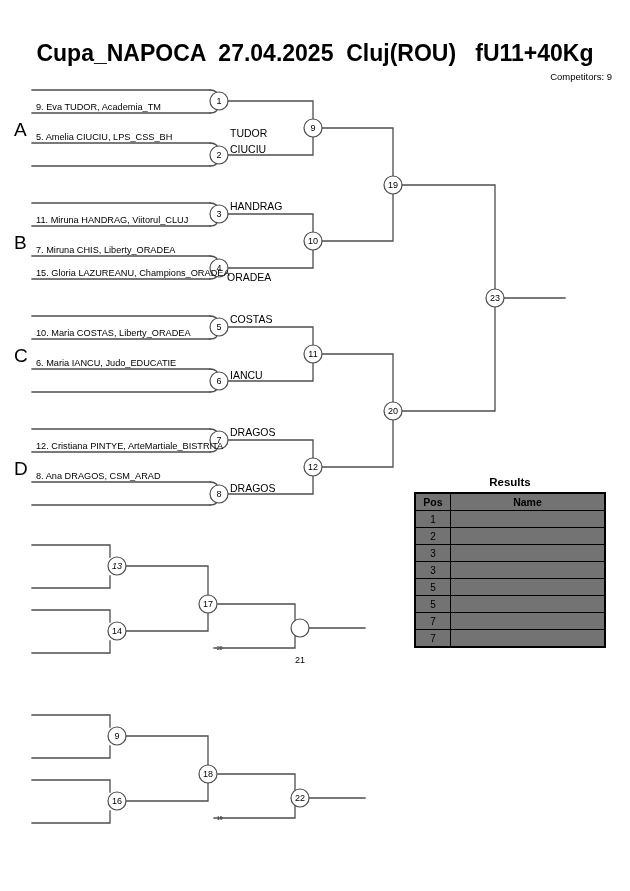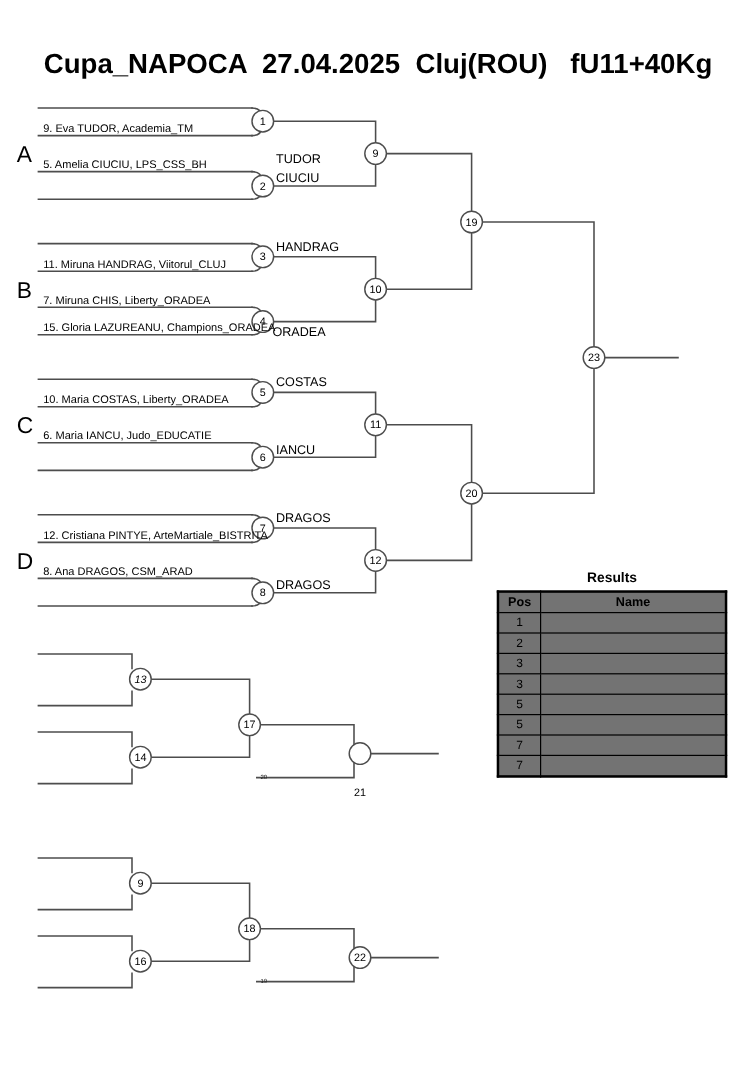--- a/index.html
+++ b/index.html
@@ -53,20 +53,21 @@
   table.results th{font-weight:bold;font-size:10.5px;text-align:center;}
   table.results th.c-pos,table.results td.c-pos{width:34px;text-align:center;}
   table.results td.c-name{text-align:left;}
 </style>
 </head>
 <body>
 
 <div id="sheet">
 
   <div class="title">Cupa_NAPOCA  27.04.2025  Cluj(ROU)   fU11+40Kg</div>
+  <div class="competitors">Competitors: 9</div>
 
   <svg id="svgroot" viewBox="0 0 630 891" xmlns="http://www.w3.org/2000/svg">
     <g stroke="#4d4d4d" stroke-width="1.3" fill="none" stroke-linecap="square">
 
       <path d="M32,90 L210,90"></path>
       <path d="M32,113 L210,113"></path>
       <path d="M32,143 L210,143"></path>
       <path d="M32,166 L210,166"></path>
 
       <path d="M210,90 Q218,90 218,97"></path>

